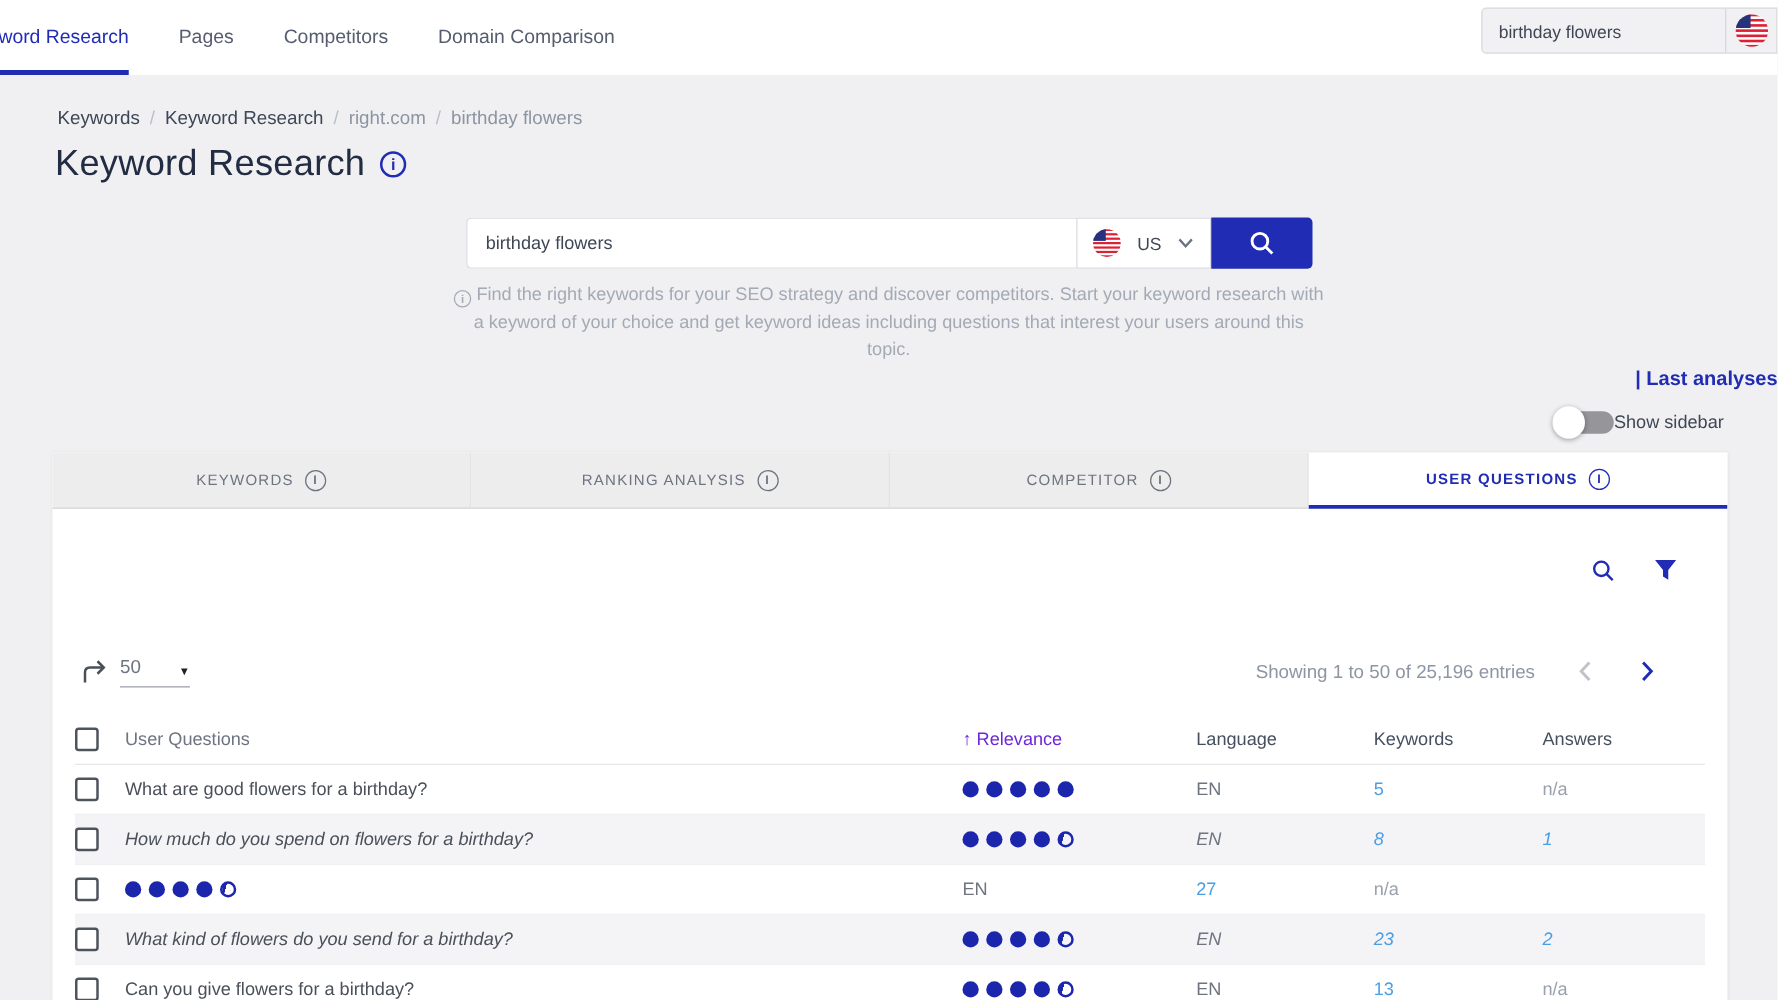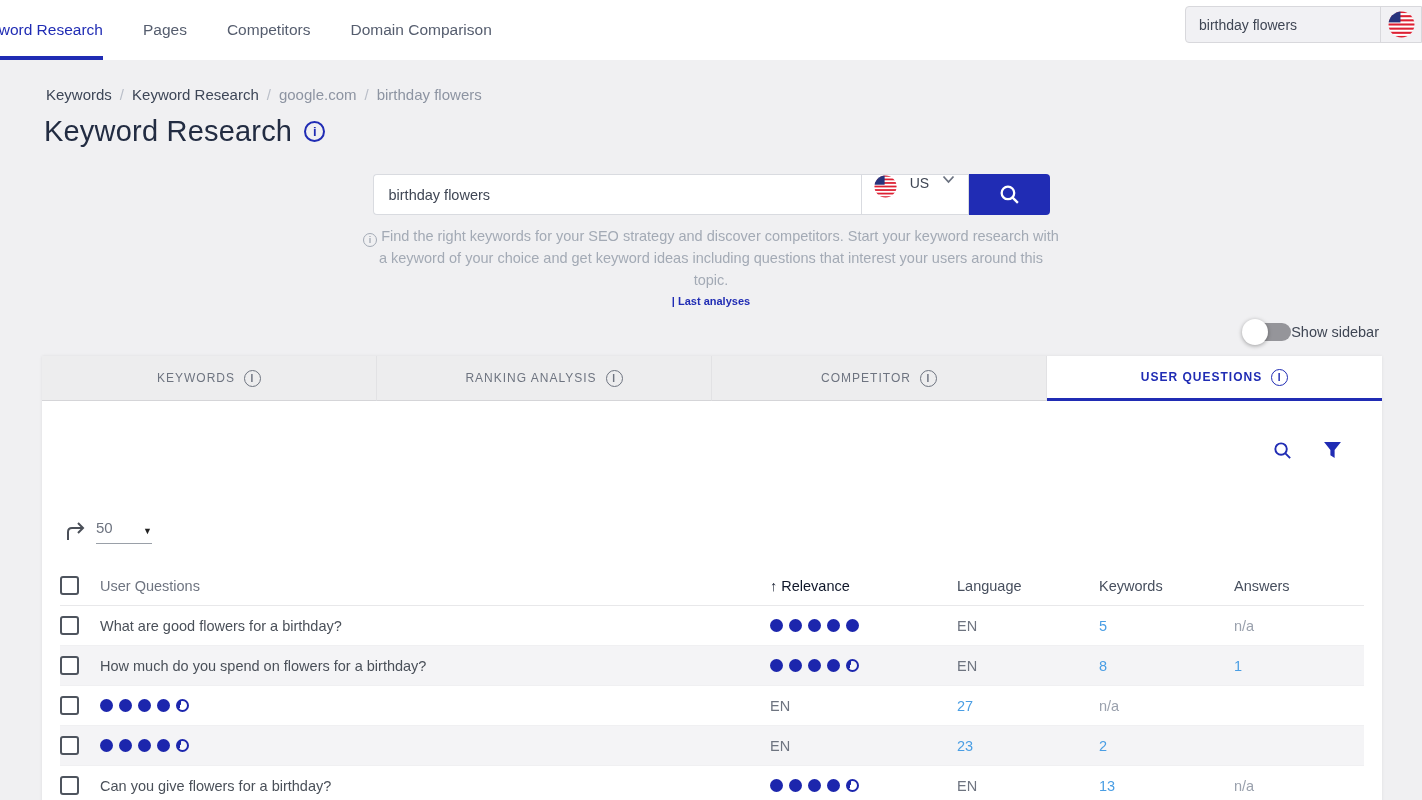--- a/index.html
+++ b/index.html
@@ -31,29 +31,29 @@
   .info-circle::after { content:"i"; }
   .title-info { width:21px; height:21px; border:2px solid #202cb4; color:#202cb4; font-size:13px; }
 
   
   .search-section { display:flex; justify-content:center; margin-top:26px; }
   .search-box { display:flex; height:41px; }
   .kw-input { width:488px; background:#fff; border:1px solid #d9dbe0; border-right:none;
               border-radius:4px 0 0 4px; display:flex; align-items:center; padding-left:15px;
               font-size:14.5px; color:#3f4654; }
   .country-select { width:108px; background:#fff; border:1px solid #d9dbe0; display:flex;
-                    justify-content:space-evenly; cursor:pointer; }
+                    align-items:center; justify-content:space-evenly; cursor:pointer; }
   .country-code { font-size:14px; color:#3f4654; }
   .search-btn { width:81px; background:#202cb4; border:none; border-radius:0 4px 4px 0;
                 display:flex; align-items:center; justify-content:center; cursor:pointer; }
   .search-desc { width:700px; margin:10px auto 0; text-align:center; font-size:14.5px;
                  line-height:22px; color:#a3aab5; }
   .desc-info { width:14px; height:14px; border:1.4px solid #a3aab5; color:#a3aab5; font-size:9px;
                position:relative; top:2px; margin-right:4px; }
-  .last-analyses { text-align:center; margin-top:4px; font-size:11px; font-weight:600;
+  .last-analyses { text-align:right; margin-top:4px; font-size:16px; font-weight:600;
                    color:#202cb4; cursor:pointer; }
 
   
   .toggle-row { display:flex; justify-content:flex-end; align-items:center; margin:16px 43px 0 0; }
   .toggle { width:46px; height:18px; background:#95959a; border-radius:10px; position:relative; cursor:pointer; }
   .toggle .knob { position:absolute; left:-3px; top:-4px; width:26px; height:26px; background:#fff;
                   border-radius:50%; box-shadow:0 1px 4px rgba(0,0,0,.35); }
   .toggle-label { font-size:14.5px; color:#3f4654; }
 
   
@@ -86,23 +86,23 @@
   .showing-text { font-size:15px; color:#8e95a3; }
   .pg-prev { margin-left:34px; } .pg-next { margin-left:38px; margin-right:40px; }
   .pg-btn { cursor:pointer; display:flex; }
 
   
   .table { margin-top:13px; }
   .trow { display:grid; grid-template-columns:40px 670px 187px 142px 135px 1fr;
           align-items:center; height:40px; font-size:14.5px; }
   .thead { color:#6e7480; border-bottom:1px solid #e8e8ea; background:#fff; }
   .thead .col-dark { color:#474f5e; }
-  .col-sort { color:#0f172a; font-weight:500; }
+  .col-sort { color:#6d28d9; font-weight:500; }
   .sort-arrow { margin-right:4px; }
-  .trow.alt { background:#f4f4f6; }
+  .trow.alt { background:#f4f4f6;font-style:italic; }
   .trow.body-row { border-bottom:1px solid #f0f0f2; }
   .checkbox { width:19px; height:19px; border:2px solid #4e545e; border-radius:3px; background:#fff;
               cursor:pointer; }
   .q-text { color:#4a5059; }
   .dots { display:flex; align-items:center; }
   .dot { width:13px; height:13px; border-radius:50%; margin-right:6px; }
   .dot.full { background:#1c26ad; }
   .dot.half { border:2px solid #1c26ad; background:linear-gradient(105deg,#1c26ad 30%,transparent 31%); }
   .lang { color:#6e7480; }
   .link-blue { color:#4a9ee4; cursor:pointer; text-decoration:none; }
@@ -136,21 +136,21 @@
             <rect y="20" width="26" height="2" fill="#dd2033"></rect>
           <rect y="24" width="26" height="2" fill="#dd2033"></rect>
           <rect width="12" height="11" fill="#26337c"></rect>
         </g>
       </svg>
     </div>
   </div>
 </header>
 
 <div class="breadcrumb">
-  <span class="bc-item bc-dark">Keywords</span><span class="bc-sep">/</span><span class="bc-item bc-dark">Keyword Research</span><span class="bc-sep">/</span><span class="bc-item bc-light">google.com</span><span class="bc-sep">/</span><span class="bc-item bc-light">birthday flowers</span>
+  <span class="bc-item bc-dark">Keywords</span><span class="bc-sep">/</span><span class="bc-item bc-dark">Keyword Research</span><span class="bc-sep">/</span><span class="bc-item bc-light">right.com</span><span class="bc-sep">/</span><span class="bc-item bc-light">birthday flowers</span>
 </div>
 
 <div class="page-title-row">
   <h1 class="page-title">Keyword Research</h1>
   <span class="info-circle title-info"></span>
 </div>
 
 <div class="search-section">
   <div class="search-box">
     <div class="kw-input">birthday flowers</div>
@@ -240,20 +240,33 @@
       <span class="export-icon">
         <svg width="24" height="24" viewBox="0 0 24 24" fill="none" stroke="#4a4f58" stroke-width="2">
           <path d="M4 21 V13 C4 10 6 9 8 9 H18"></path>
             <path d="M14 4 L19 9 L14 14"></path>
         </svg>
       </span>
       <div class="page-size">
         <span>50</span>
           <span class="caret">▼</span>
       </div>
+      <div class="showing-group">
+        <span class="showing-text">Showing 1 to 50 of 25,196 entries</span>
+        <span class="pg-btn pg-prev">
+          <svg width="12" height="18" viewBox="0 0 12 18" fill="none">
+              <path d="M9.5 2 L3 9 L9.5 16" stroke="#c0c3c9" stroke-width="2.4"></path>
+            </svg>
+        </span>
+        <span class="pg-btn pg-next">
+          <svg width="12" height="18" viewBox="0 0 12 18" fill="none">
+              <path d="M2.5 2 L9 9 L2.5 16" stroke="#202cb4" stroke-width="2.4"></path>
+            </svg>
+        </span>
+      </div>
     </div>
 
     <div class="table">
       <div class="trow thead">
         <span class="checkbox"></span>
         <span>User Questions</span>
         <span class="col-sort"><span class="sort-arrow">↑</span><span>Relevance</span></span>
         <span class="col-dark">Language</span>
         <span class="col-dark">Keywords</span>
         <span class="col-dark">Answers</span>
@@ -298,20 +311,21 @@
               <span class="dot full"></span>
               <span class="dot half"></span>
             </span>
     <span class="lang">EN</span>
     <a class="link-blue">27</a>
     <a class="link-blue muted">n/a</a>
   </div>
 
   <div class="trow body-row alt">
     <span class="checkbox"></span>
+    <span class="q-text">What kind of flowers do you send for a birthday?</span>
     <span class="dots">
               <span class="dot full"></span>
               <span class="dot full"></span>
               <span class="dot full"></span>
               <span class="dot full"></span>
               <span class="dot half"></span>
             </span>
     <span class="lang">EN</span>
     <a class="link-blue">23</a>
     <a class="link-blue">2</a>

